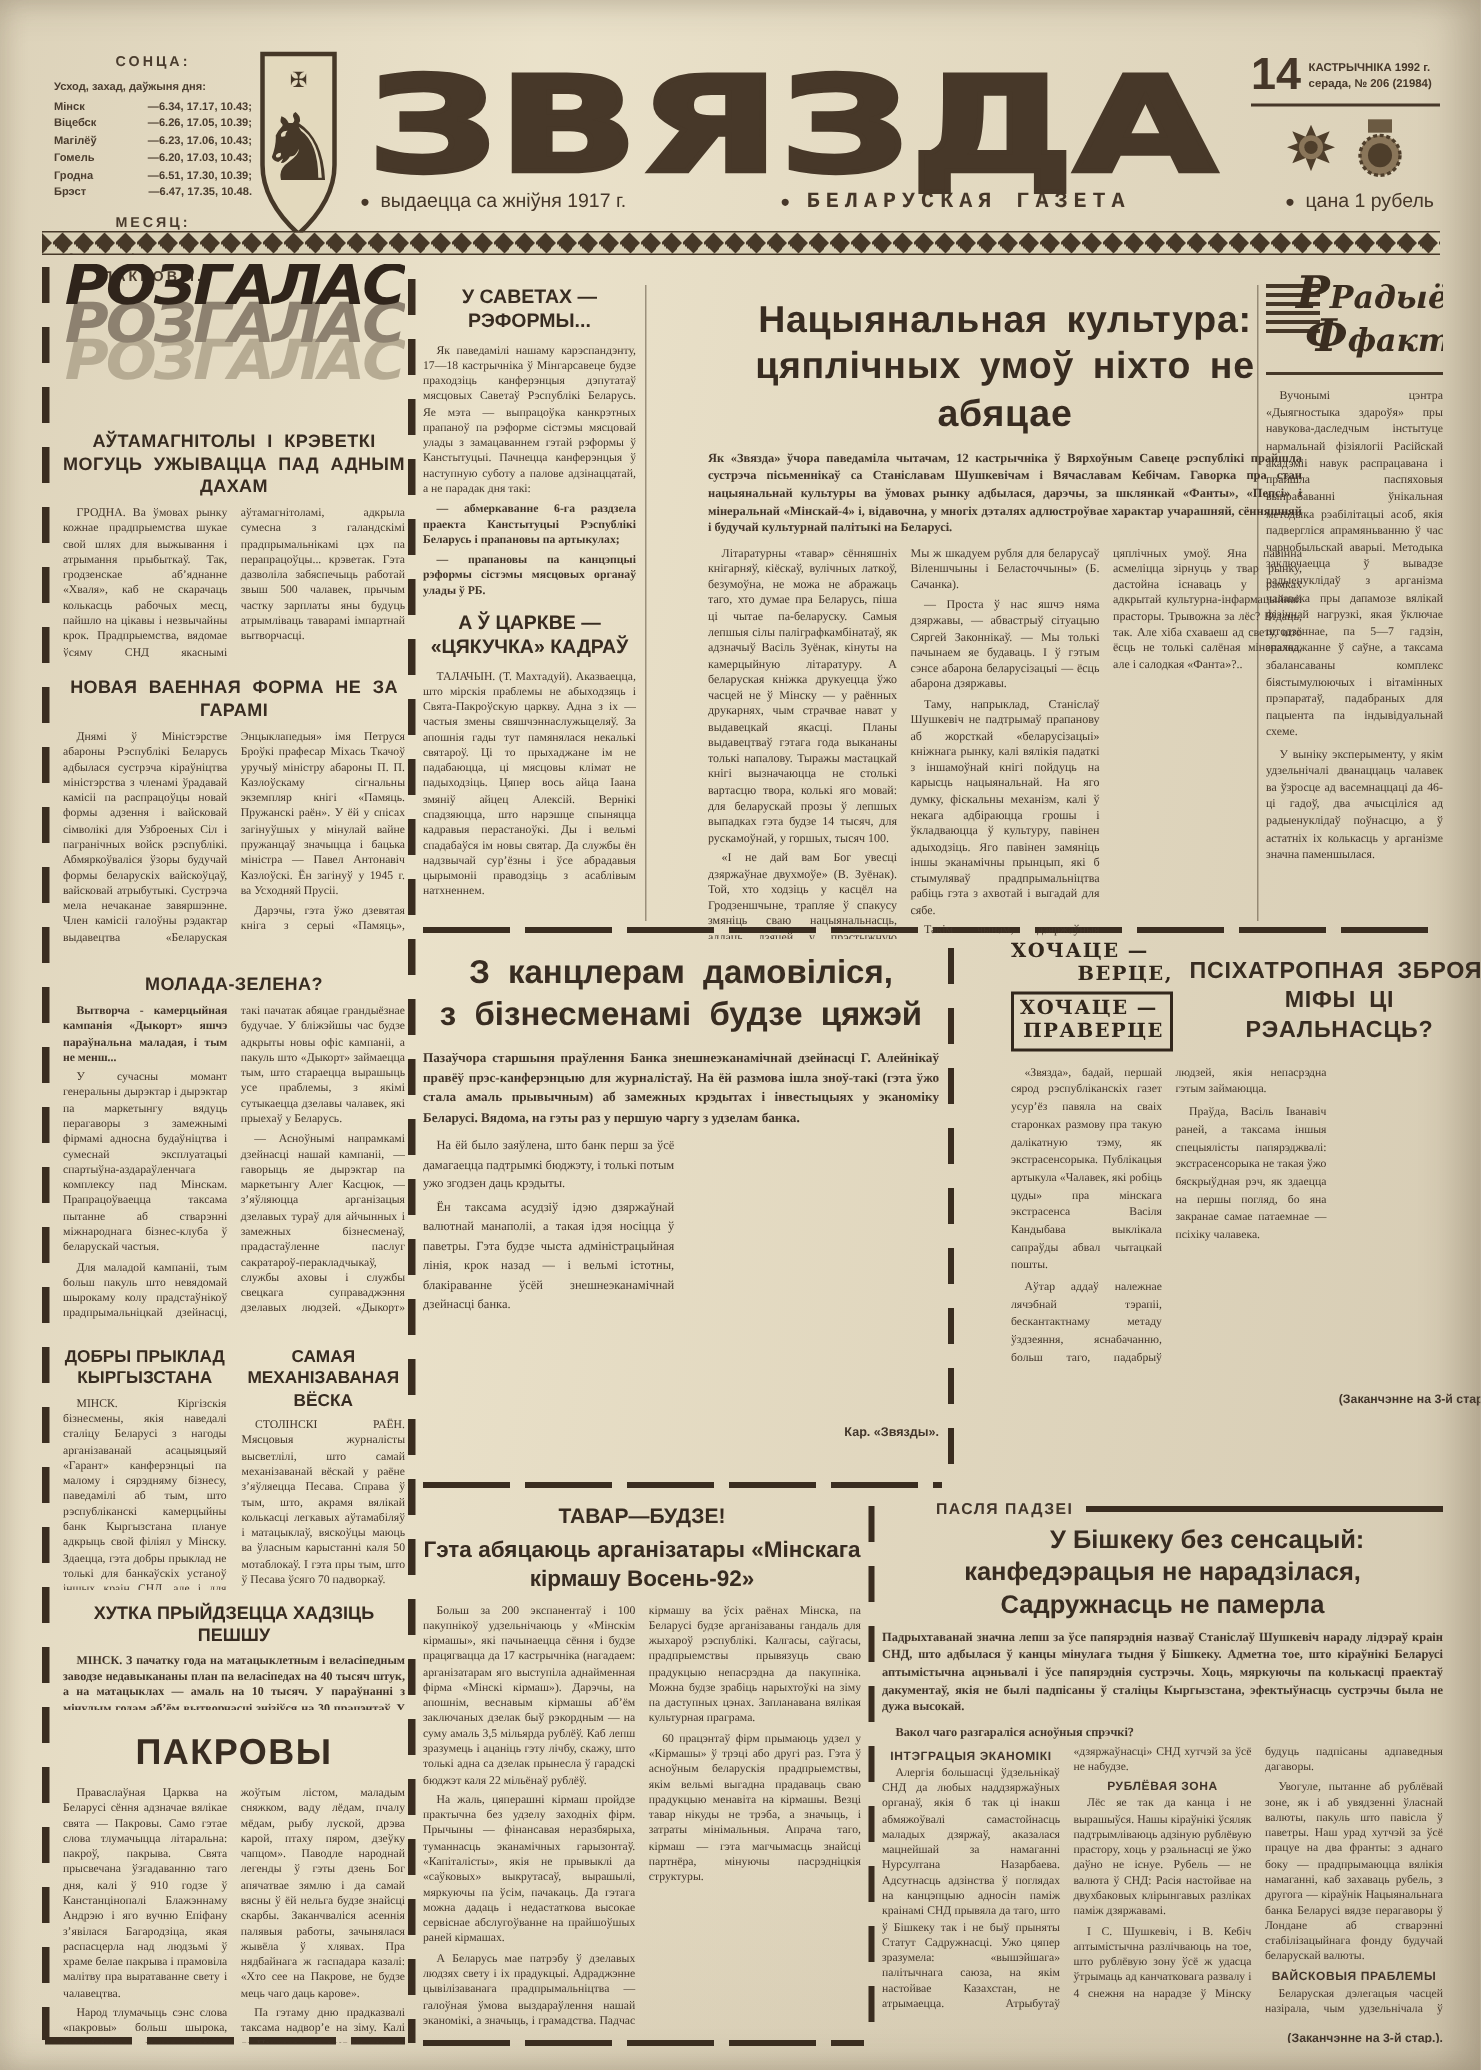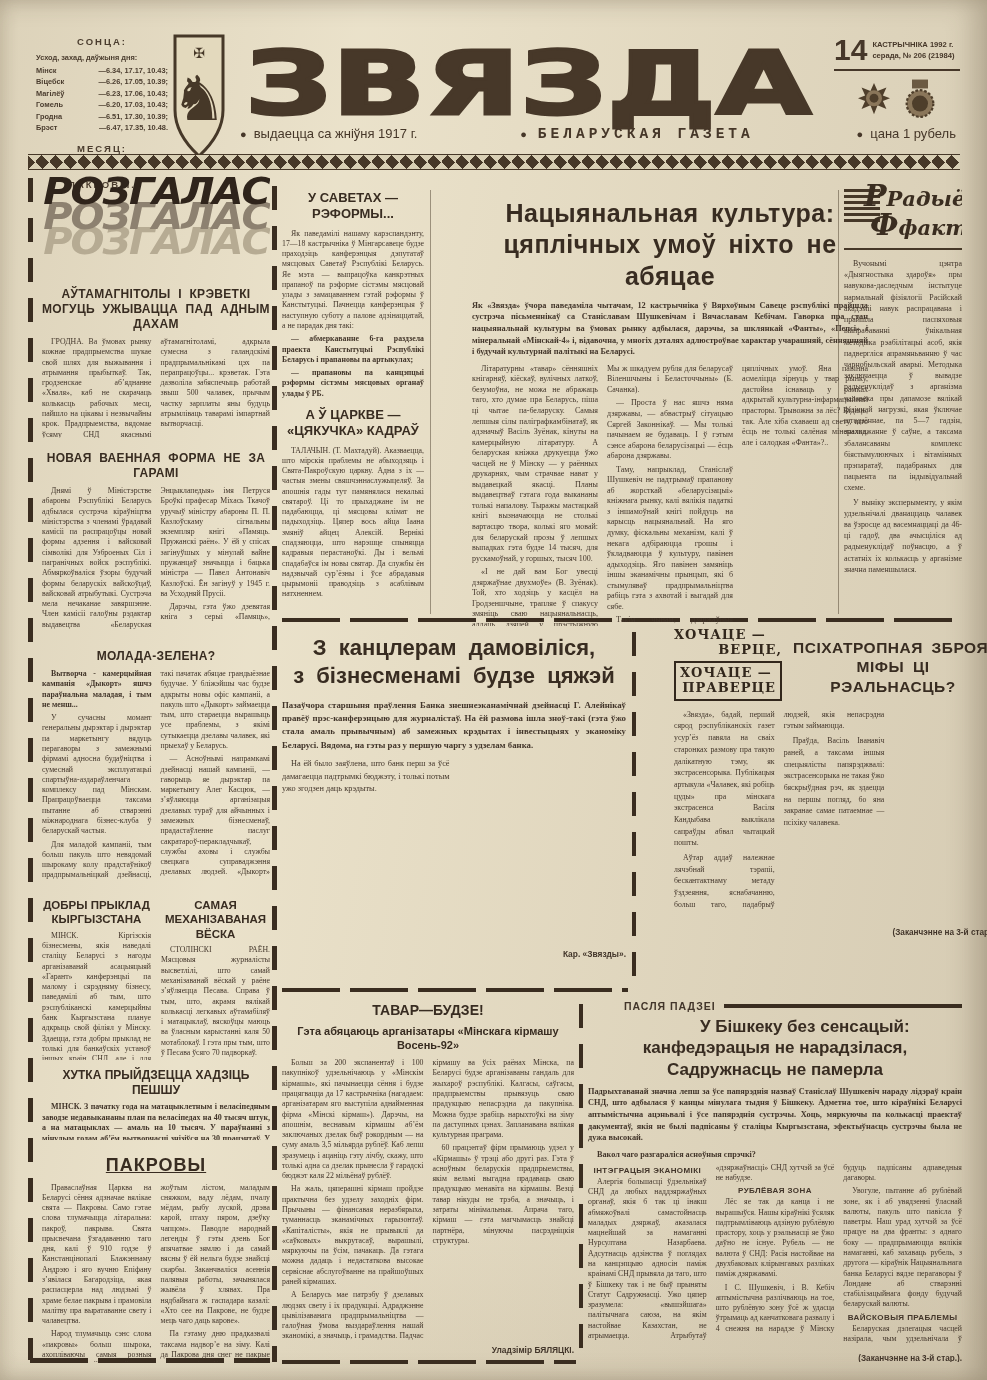--- a/index.html
+++ b/index.html
@@ -64,22 +64,22 @@
   .psy-hd{flex:1;font-size:15.5px;letter-spacing:.5px;word-spacing:4px;margin-top:10px;}
   .subhd{font-family:"Liberation Sans",sans-serif;font-weight:bold;font-size:8px;text-align:center;letter-spacing:.4px;margin:3px 0 2px;break-inside:avoid;}
   .label-row{display:flex;align-items:center;gap:8px;margin-bottom:4px;padding-left:36px;}
   .label-txt{font-family:"Liberation Sans",sans-serif;font-weight:bold;font-size:10.5px;letter-spacing:1px;white-space:nowrap;}
   .label-line{flex:1;height:4px;background:#3a2d20;}
   .bk-hd1{font-size:17px;text-align:left;padding-left:112px;}
   .bk-hd2{font-size:17px;margin-bottom:6px;}
   .more{text-align:right;font-family:"Liberation Sans",sans-serif;font-weight:bold;font-size:8.2px;margin-top:5px;}
   .q{font-weight:bold;font-size:8.2px;margin:0 0 4px;text-indent:9px;}
   .tv-hd{font-size:14px;margin:2px 0 4px;}
-  .tv-sub{font-size:11px;line-height:1.3;margin-bottom:6px;}
-  .pk-hd{font-size:18px;letter-spacing:1px;margin:8px 0 6px;text-decoration:underline;}
+  .tv-sub{font-size:15px;line-height:1.3;margin-bottom:6px;}
+  .pk-hd{font-size:24px;letter-spacing:1px;margin:8px 0 6px;}
   .c2-hd{font-size:13px;margin:6px 0 6px;}
 </style>
 </head>
 <body>
 
 <div class="page">
 
   <section class="abs sun-box" style="left:36px;top:36px;width:132px;">
     <div class="sun-title">СОНЦА:</div>
     <div class="sun-sub">Усход, захад, даўжыня дня:</div>
@@ -281,20 +281,21 @@
   </section>
 
   <section class="abs clip" style="left:282px;top:630px;width:344px;height:352px;">
     <div class="hd" style="font-size:22px;word-spacing:6px;margin:4px 0 10px;">
       <div>З канцлерам дамовіліся,</div>
       <div>з бізнесменамі будзе цяжэй</div>
     </div>
     <p class="lead" style="font-size:8.8px;line-height:1.5;">Пазаўчора старшыня праўлення Банка знешнеэканамічнай дзейнасці Г. Алейнікаў правёў прэс-канферэнцыю для журналістаў. На ёй размова ішла зноў-такі (гэта ўжо стала амаль прывычным) аб замежных крэдытах і інвестыцыях у эканоміку Беларусі. Вядома, на гэты раз у першую чаргу з удзелам банка.</p>
     <div class="cols2" style="height:188px;">
       <p class="para" style="font-size:8.3px;line-height:1.55;">На ёй было заяўлена, што банк перш за ўсё дамагаецца падтрымкі бюджэту, і толькі потым ужо згодзен даць крэдыты.</p>
+      <p class="para" style="font-size:8.3px;line-height:1.55;">Ён таксама асудзіў ідэю дзяржаўнай валютнай манаполіі, а такая ідэя носіцца ў паветры. Гэта будзе чыста адміністрацыйная лінія, крок назад — і вельмі істотны, блакіраванне ўсёй знешнеэканамічнай дзейнасці банка.</p>
     </div>
     <p class="sign">Кар. «Звязды».</p>
   </section>
 
   <section class="abs clip" style="left:674px;top:628px;width:320px;height:358px;">
     <div class="psy-head">
       <div class="hbox-wrap">
         <div>ХОЧАЦЕ —</div>
         <div class="hbox-l2">ВЕРЦЕ,</div>
         <div class="hbox">

